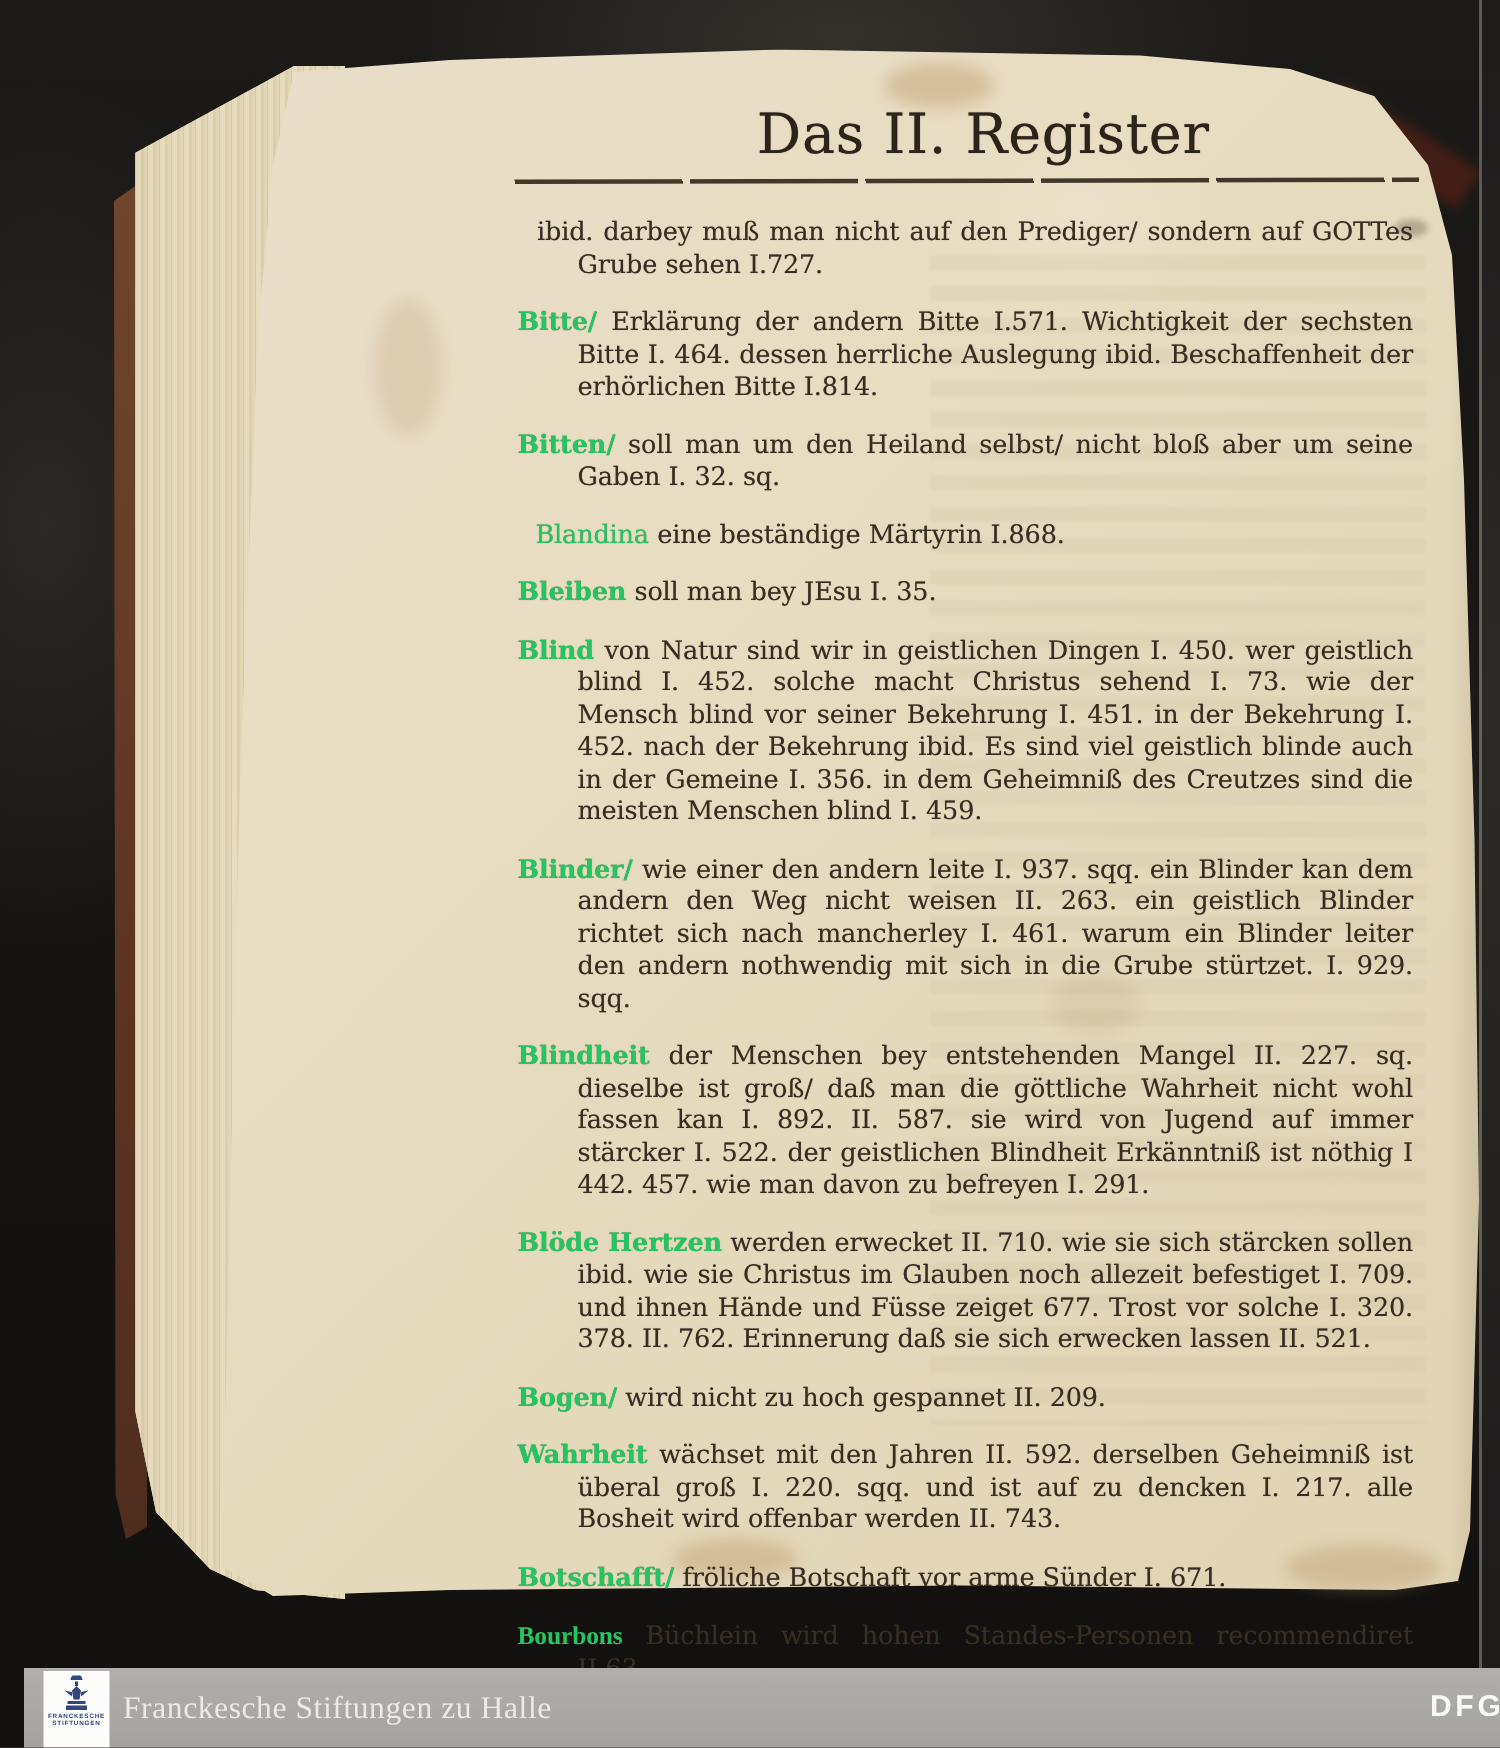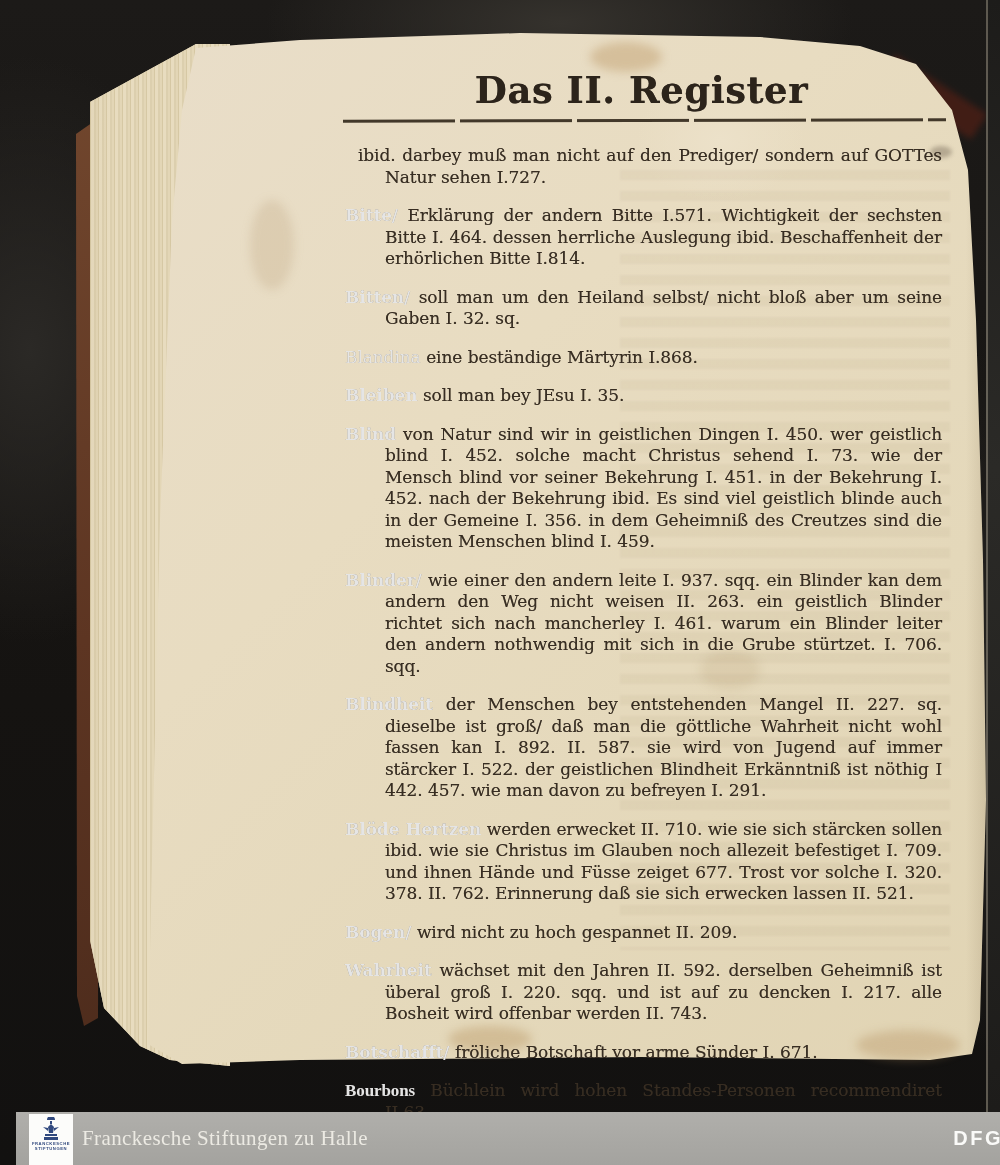--- a/index.html
+++ b/index.html
@@ -58,39 +58,39 @@
     filter:blur(1px);
   }
   .right-strip{
     position:absolute;left:986px;top:0;width:14px;height:1112px;
     background:linear-gradient(180deg,#1d1c1a,#2b2a27 42%,#1d1c1a);
     border-left:2px solid rgba(214,202,180,.35);
   }
   
   .content{position:absolute;inset:0;color:#372d22;}
   .page-title{
-    position:absolute;left:344px;top:68px;width:595px;height:46px;
-    font-size:37px;font-weight:700;text-align:center;color:#2c241b;
+    position:absolute;left:358px;top:68px;width:595px;height:46px;
+    font-size:37px;font-weight:400;text-align:center;color:#2c241b;
     letter-spacing:.5px;text-shadow:0 0 .6px rgba(44,36,27,.7);
   }
   .title-rule{
     position:absolute;left:343px;top:119px;width:603px;height:3px;
     background:repeating-linear-gradient(90deg,#42382a 0 112px,rgba(0,0,0,0) 112px 117px);
     transform:rotate(-.12deg);
   }
   .text-block{
     position:absolute;left:345px;top:128px;width:597px;
     font-size:17px;line-height:21.5px;text-align:justify;
     letter-spacing:-.1px;word-spacing:.2px;
     text-shadow:0 0 .5px rgba(55,45,34,.55);
   }
   .cont-para{padding-left:40px;text-indent:-27px;}
   .entry{padding-left:40px;text-indent:-40px;}
-  .entry .head{font-weight:700;color:#e5e5e5;}
-  .entry.v-roman .head{font-weight:400;}
+  .entry .head{font-weight:700;color:#22c55e;}
+  .entry.v-roman .head{font-weight:400;margin-left:12px;}
   .entry.v-roman-bold .head{font-weight:700;font-family:"Liberation Serif",serif;}
   
   .footer-bar{
     position:absolute;left:16px;top:1112px;width:1000px;height:68px;
     background:linear-gradient(180deg,#b0afab,#a09f9b);
   }
   .logo-box{
     position:absolute;left:13px;top:2px;width:44px;height:51px;background:#fcfcfa;
     display:flex;flex-direction:column;align-items:center;justify-content:flex-start;
   }
@@ -126,33 +126,33 @@
   <div class="stain s4"></div>
   <div class="stain s5"></div>
   <div class="stain s6"></div>
   <div class="bleed"></div>
 
   <div class="content">
     <div class="page-title">Das II. Register</div>
     <div class="title-rule"></div>
 
     <div class="text-block">
-      <p class="cont-para">ibid. darbey muß man nicht auf den Prediger/ sondern auf GOTTes Natur sehen I.727.</p>
+      <p class="cont-para">ibid. darbey muß man nicht auf den Prediger/ sondern auf GOTTes Grube sehen I.727.</p>
       <div>
   <p class="entry v-fraktur"><span class="head">Bitte/</span><span class="body"> Erklärung der andern Bitte I.571. Wichtigkeit der sechsten Bitte I. 464. dessen herrliche Auslegung ibid. Beschaffenheit der erhörlichen Bitte I.814.</span></p>
 
   <p class="entry v-fraktur"><span class="head">Bitten/</span><span class="body"> soll man um den Heiland selbst/ nicht bloß aber um seine Gaben I. 32. sq.</span></p>
 
   <p class="entry v-roman"><span class="head">Blandina</span><span class="body"> eine beständige Märtyrin I.868.</span></p>
 
   <p class="entry v-fraktur"><span class="head">Bleiben</span><span class="body"> soll man bey JEsu I. 35.</span></p>
 
   <p class="entry v-fraktur"><span class="head">Blind</span><span class="body"> von Natur sind wir in geistlichen Dingen I. 450. wer geistlich blind I. 452. solche macht Christus sehend I. 73. wie der Mensch blind vor seiner Bekehrung I. 451. in der Bekehrung I. 452. nach der Bekehrung ibid. Es sind viel geistlich blinde auch in der Gemeine I. 356. in dem Geheimniß des Creutzes sind die meisten Menschen blind I. 459.</span></p>
 
-  <p class="entry v-fraktur"><span class="head">Blinder/</span><span class="body"> wie einer den andern leite I. 937. sqq. ein Blinder kan dem andern den Weg nicht weisen II. 263. ein geistlich Blinder richtet sich nach mancherley I. 461. warum ein Blinder leiter den andern nothwendig mit sich in die Grube stürtzet. I. 706. sqq.</span></p>
+  <p class="entry v-fraktur"><span class="head">Blinder/</span><span class="body"> wie einer den andern leite I. 937. sqq. ein Blinder kan dem andern den Weg nicht weisen II. 263. ein geistlich Blinder richtet sich nach mancherley I. 461. warum ein Blinder leiter den andern nothwendig mit sich in die Grube stürtzet. I. 929. sqq.</span></p>
 
   <p class="entry v-fraktur"><span class="head">Blindheit</span><span class="body"> der Menschen bey entstehenden Mangel II. 227. sq. dieselbe ist groß/ daß man die göttliche Wahrheit nicht wohl fassen kan I. 892. II. 587. sie wird von Jugend auf immer stärcker I. 522. der geistlichen Blindheit Erkänntniß ist nöthig I 442. 457. wie man davon zu befreyen I. 291.</span></p>
 
   <p class="entry v-fraktur"><span class="head">Blöde Hertzen</span><span class="body"> werden erwecket II. 710. wie sie sich stärcken sollen ibid. wie sie Christus im Glauben noch allezeit befestiget I. 709. und ihnen Hände und Füsse zeiget 677. Trost vor solche I. 320. 378. II. 762. Erinnerung daß sie sich erwecken lassen II. 521.</span></p>
 
   <p class="entry v-fraktur"><span class="head">Bogen/</span><span class="body"> wird nicht zu hoch gespannet II. 209.</span></p>
 
 
   <p class="entry v-fraktur"><span class="head">Wahrheit</span><span class="body"> wächset mit den Jahren II. 592. derselben Geheimniß ist überal groß I. 220. sqq. und ist auf zu dencken I. 217. alle Bosheit wird offenbar werden II. 743.</span></p>
 

